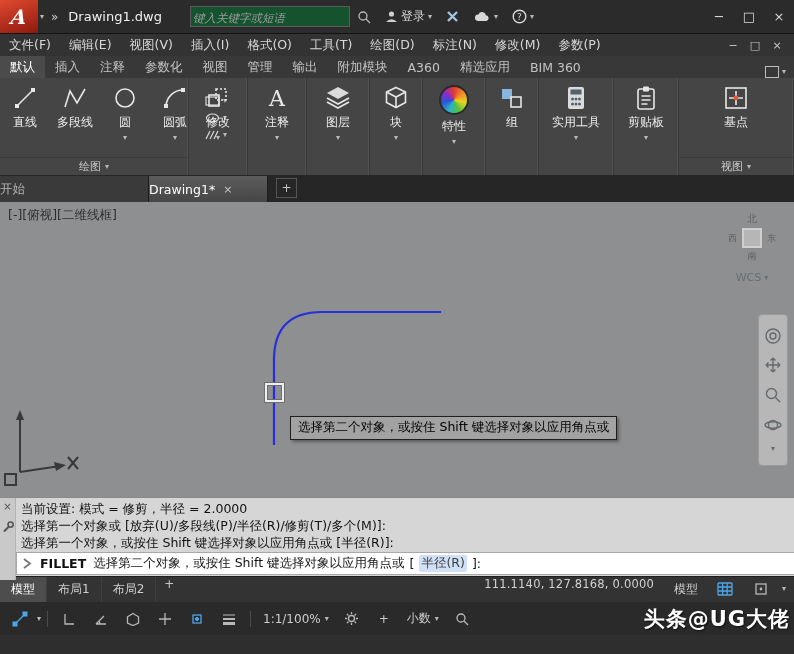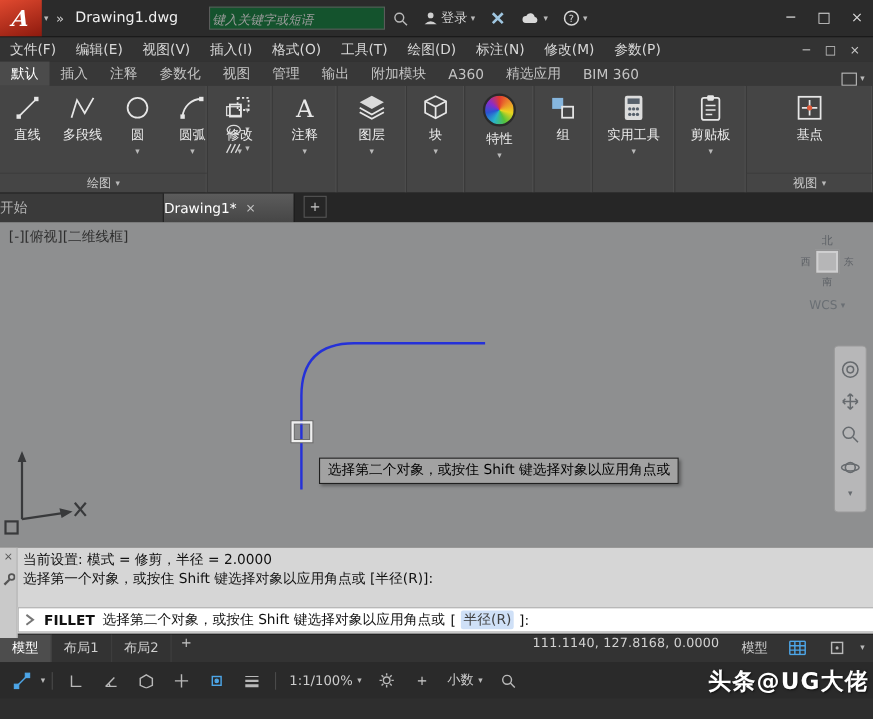--- a/index.html
+++ b/index.html
@@ -432,20 +432,21 @@
   <div class="cmdarea">
     <div class="cmdrail">
       <span class="x">×</span>
       <svg width="12" height="12">
           <path d="M2 10.5 L6.5 6" stroke="#555" stroke-width="2"></path>
           <circle cx="8.6" cy="3.6" r="2.6" fill="none" stroke="#555" stroke-width="1.6"></circle>
         </svg>
     </div>
     <div class="cmdhist">
       <div>当前设置: 模式 = 修剪，半径 = 2.0000</div>
+      <div>选择第一个对象或 [放弃(U)/多段线(P)/半径(R)/修剪(T)/多个(M)]:</div>
       <div>选择第一个对象，或按住 Shift 键选择对象以应用角点或 [半径(R)]:</div>
     </div>
     <div class="cmdactive">
       <svg width="13" height="13">
           <path d="M2 2 L8 6.5 L2 11" fill="none" stroke="#777" stroke-width="1.8"></path>
         </svg>
       <span class="cmdname">FILLET</span>
       <span>选择第二个对象，或按住 Shift 键选择对象以应用角点或</span>
       <span>[</span>
         <span class="cmdopt">半径(R)</span>

